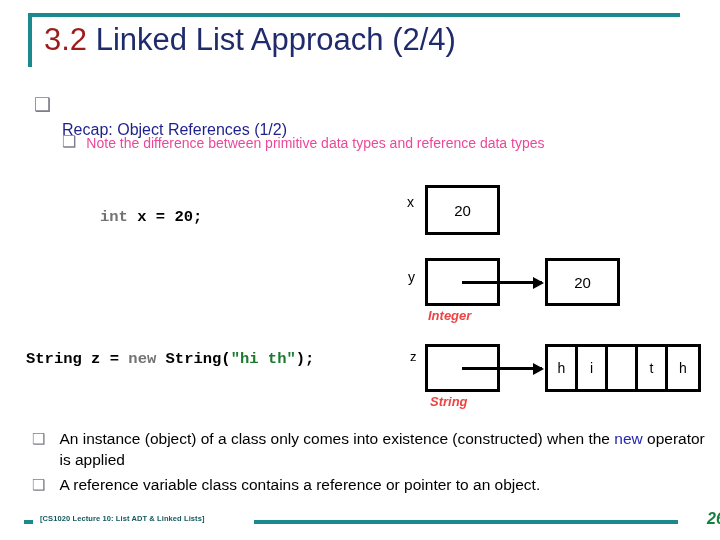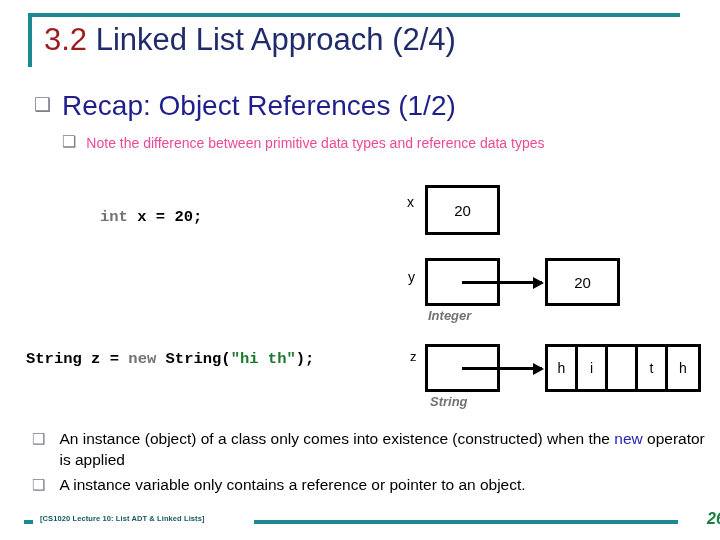--- a/index.html
+++ b/index.html
@@ -58,23 +58,24 @@
     left: 34px; top: 92px;
     width: 640px;
   }
   #b-recap .bullet-glyph {
     font-size: 19px;
     margin-right: 11px;
     position: relative;
     top: 3px;
   }
   #b-recap .bullet-text {
-    font-size: 28px;
+    font-size: 16px;
     line-height: 27px;
     color: #1f1f8c;
+    margin-top: 24px;
   }
 
   
   #b-note {
     left: 62px; top: 131px;
     width: 620px;
   }
   #b-note .bullet-glyph {
     font-size: 16px;
     margin-right: 10px;
@@ -139,21 +140,21 @@
     position: absolute;
     font-size: 14px;
     color: #000000;
     line-height: 1;
   }
   .typelabel {
     position: absolute;
     font-size: 13px;
     font-style: italic;
     font-weight: bold;
-    color: #737373;
+    color: #ef4444;
     line-height: 1;
   }
 
   
   #lbl-x  { left: 407px; top: 195px; }
   #box-x  { left: 425px; top: 185px; width: 75px; height: 50px; font-size: 15px; }
 
   
   #lbl-y  { left: 408px; top: 270px; }
   #box-y  { left: 425px; top: 258px; width: 75px; height: 48px; }
@@ -284,21 +285,21 @@
   </div>
   <div class="typelabel" id="lbl-string">String</div>
 
   <div class="bullet-row" id="b-inst">
     <span class="bullet-glyph">❑</span>
     <span class="bullet-text"><span>An instance (object) of a class only comes into existence (constructed) when the </span><span class="kw-new">new</span><span> operator is applied</span></span>
   </div>
 
   <div class="bullet-row" id="b-ref">
     <span class="bullet-glyph">❑</span>
-    <span class="bullet-text">A instance variable only contains a reference or pointer to an object.</span>
+    <span class="bullet-text">A reference variable class contains a reference or pointer to an object.</span>
   </div>
 
   <div class="footer-dash-left"></div>
   <div class="footer-text">[CS1020 Lecture 10: List ADT &amp; Linked Lists]</div>
   <div class="footer-rule"></div>
   <div class="page-num">26</div>
 
 </div>
 
 </body></html>

